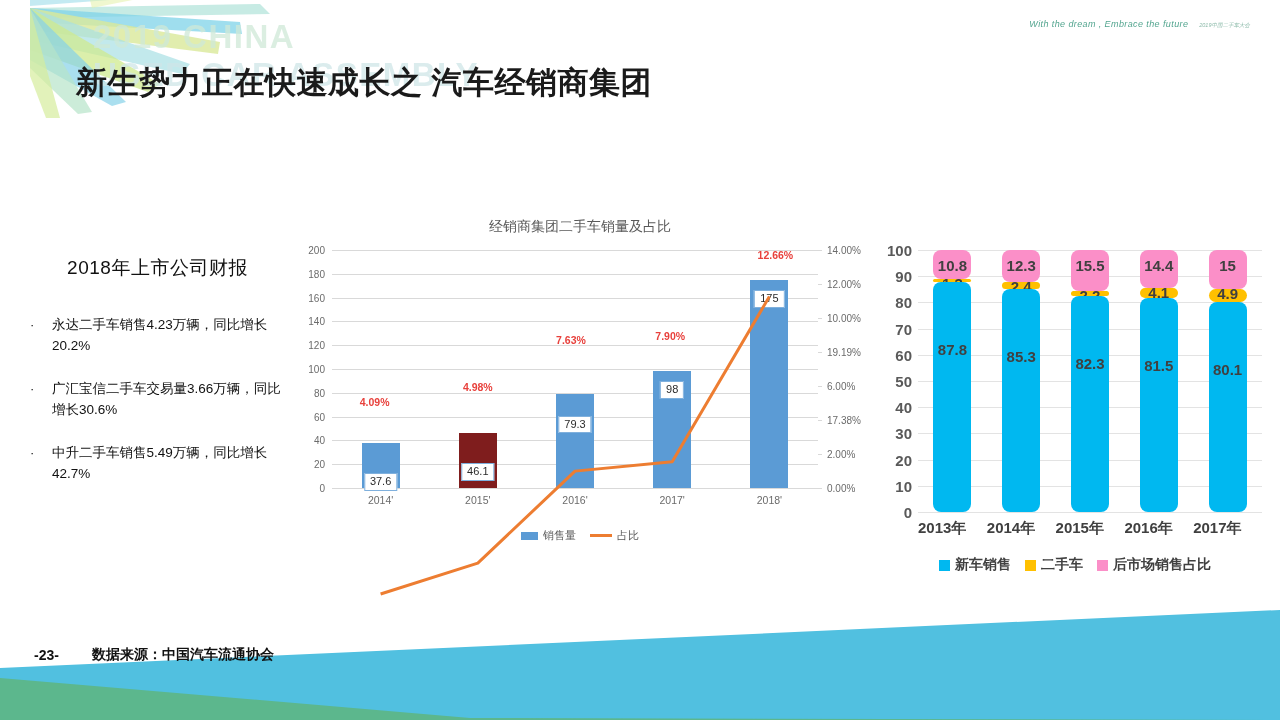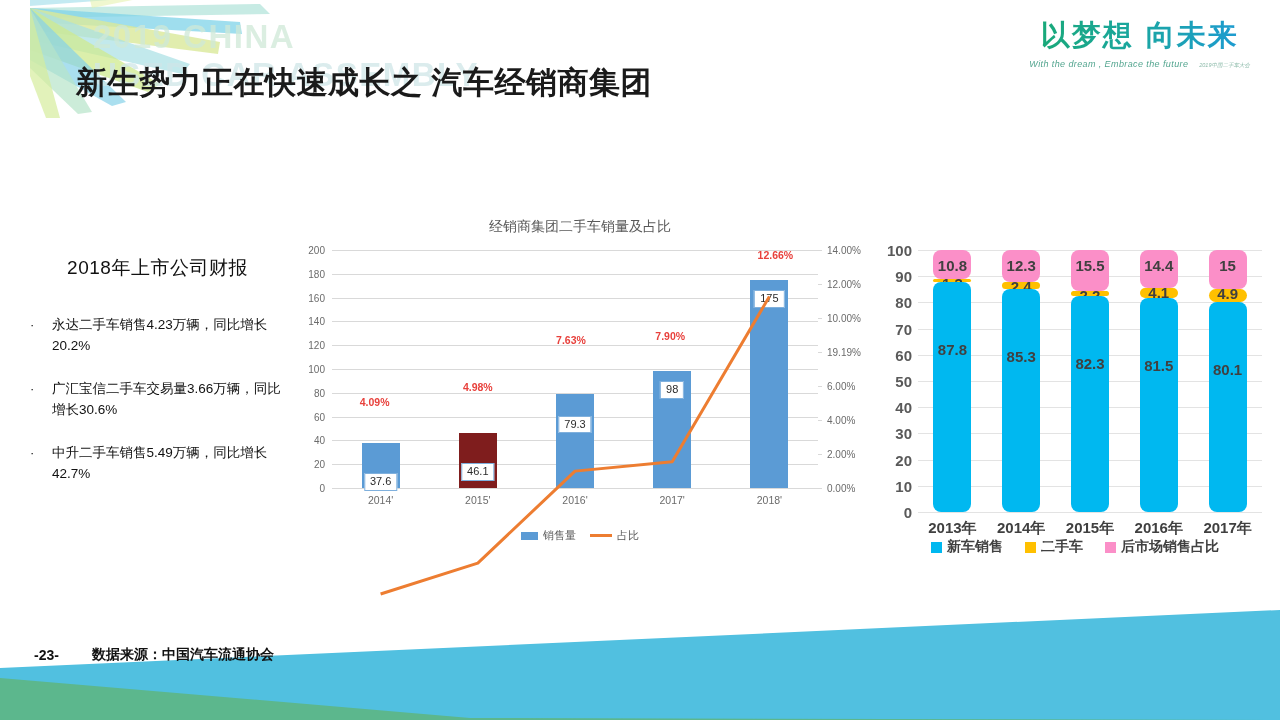--- a/index.html
+++ b/index.html
@@ -95,22 +95,22 @@
   #r-bars { position:absolute; inset:0; display:flex; align-items:flex-end; }
   .rcol { flex:1; display:flex; justify-content:center; align-items:flex-end; height:100%; }
   .rstack { width:38px; display:flex; flex-direction:column; justify-content:flex-end; height:100%; position:relative; }
   .seg { position:relative; width:100%;border-radius:8px; }
   .seg.s-new { background:#00b8f0; }
   .seg.s-used { background:#ffc000; }
   .seg.s-after { background:#fb8fc8; }
   .seg-lab { position:absolute; left:50%; transform:translateX(-50%); font-size:15px;
              font-weight:bold; color:#404040; white-space:nowrap; line-height:1; }
   #r-xaxis { margin-left:38px; margin-right:8px; display:flex; margin-top:7px; }
-  #r-xaxis div { flex:1; text-align:center; font-size:15px; color:#404040; font-weight:bold; }
-  #r-legend { display:flex; justify-content:center; align-items:center; gap:22px; margin-top:0; }
+  #r-xaxis div { flex:1; text-align:left; font-size:15px; color:#404040; font-weight:bold; }
+  #r-legend { display:flex; justify-content:center; align-items:center; gap:14px; margin-top:18px; }
   #r-legend .li { display:flex; align-items:center; gap:5px; font-size:14px; color:#404040; font-weight:bold; }
   .rsw { width:11px; height:11px; }
 
   
   #footer-wave { position:absolute; left:0; bottom:0; width:1280px; height:110px; pointer-events:none; }
   #page-num { position:absolute; left:34px; bottom:57px; font-size:14px; font-weight:bold; color:#111; }
   #source-note { position:absolute; left:92px; bottom:56px; font-size:14px; font-weight:bold; color:#111; }
 </style>
 </head>
 <body>
@@ -134,21 +134,20 @@
 </div>
 
 <div id="watermark">
   <div class="l1">2019 CHINA</div>
   <div class="l2">USED CAR ASSEMBLY</div>
 </div>
 
 <div id="slide-title">新生势力正在快速成长之  汽车经销商集团</div>
 
 <div id="brand-logo">
-  <div class="cn">以梦想  向未来</div>
   <div class="en">
     <span>With the dream , Embrace the future</span>
     <span class="tiny">2019中国二手车大会</span>
   </div>
 </div>
 
 <div id="left-panel">
   <h2>2018年上市公司财报</h2>
   <div class="bullet">
     <span class="dot">·</span>
@@ -187,21 +186,21 @@
         <div class="gl" style="top: 20%;"></div>
         <div class="ylab-l" style="top: 20%;">160</div>
         <div class="gl" style="top: 10%;"></div>
         <div class="ylab-l" style="top: 10%;">180</div>
         <div class="gl" style="top: 0%;"></div>
         <div class="ylab-l" style="top: 0%;">200</div>
         <div class="ylab-r" style="top: 100%;">0.00%</div>
         <div class="tick-r" style="top: 100%;"></div>
         <div class="ylab-r" style="top: 85.7143%;">2.00%</div>
         <div class="tick-r" style="top: 85.7143%;"></div>
-        <div class="ylab-r" style="top: 71.4286%;">4.00%</div>
+        <div class="ylab-r" style="top: 71.4286%;">17.38%</div>
         <div class="tick-r" style="top: 71.4286%;"></div>
         <div class="ylab-r" style="top: 57.1429%;">6.00%</div>
         <div class="tick-r" style="top: 57.1429%;"></div>
         <div class="ylab-r" style="top: 42.8571%;">19.19%</div>
         <div class="tick-r" style="top: 42.8571%;"></div>
         <div class="ylab-r" style="top: 28.5714%;">10.00%</div>
         <div class="tick-r" style="top: 28.5714%;"></div>
         <div class="ylab-r" style="top: 14.2857%;">12.00%</div>
         <div class="tick-r" style="top: 14.2857%;"></div>
         <div class="ylab-r" style="top: 0%;">14.00%</div>

